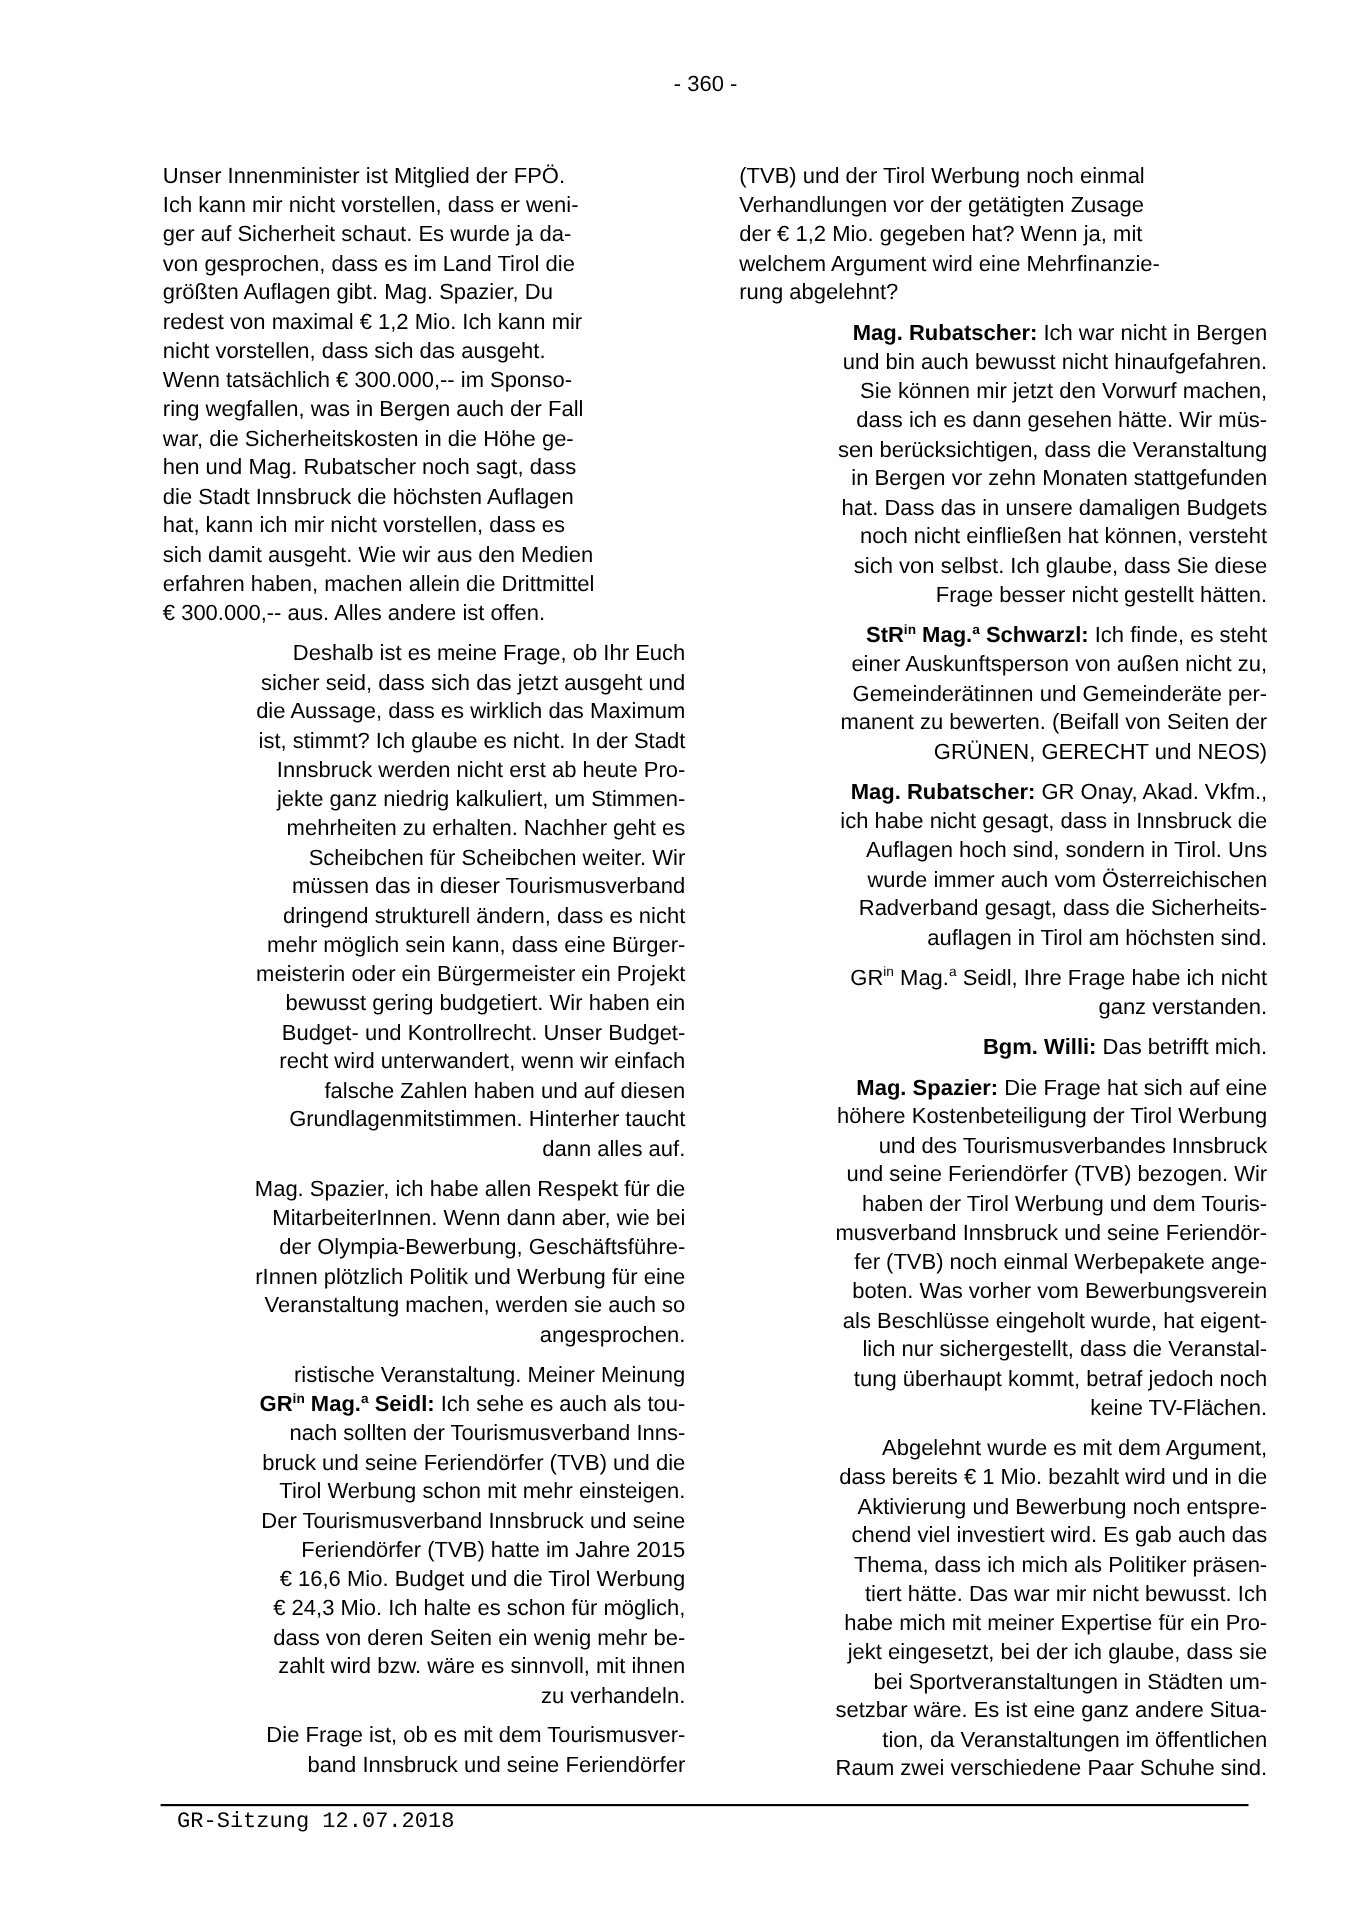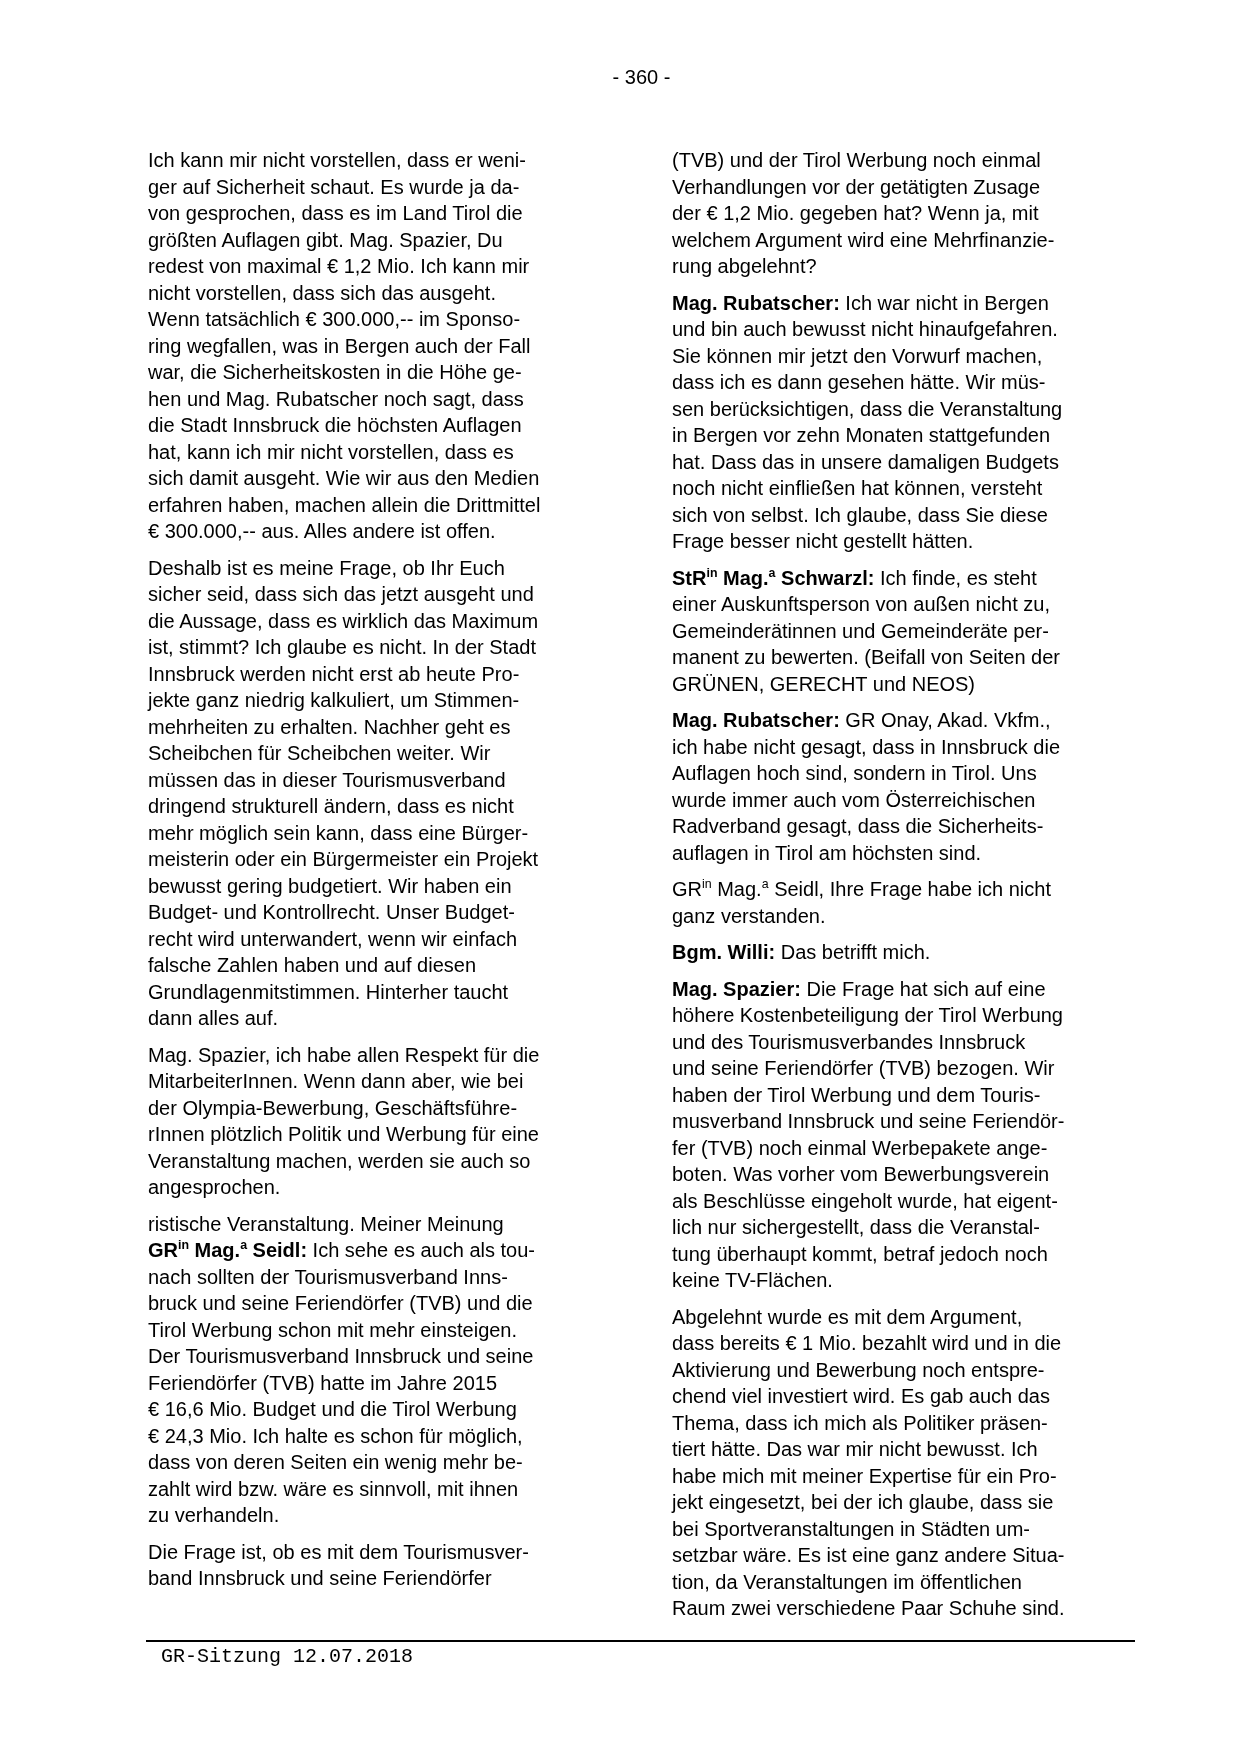--- a/index.html
+++ b/index.html
@@ -18,21 +18,21 @@
     font-size: 20px;
   }
   .col {
     position: absolute;
     top: 147px;
     font-size: 20px;
     line-height: 26.5px;
   }
   .col-left  { left: 148px; width: 475px; }
   .col-right { left: 672px; width: 480px; }
-  .para + .para { margin-top: 10px; }
+  .para + .para { margin-top: 10px; text-align: right; }
   .line { white-space: pre; }
   .line b { font-weight: bold; }
   .line sup { font-size: 62%; vertical-align: super; line-height: 0; }
   .footer-rule {
     position: absolute;
     top: 1640px; left: 146px; width: 989px;
     border-top: 2px solid #000000;
     height: 0;
   }
   .footer-text {
@@ -43,20 +43,21 @@
   }
 </style>
 </head>
 <body>
 
 <div>
   <div class="page-number">- 360 -</div>
 
   <div class="col col-left">
       <div class="para">
+        <div class="line">Unser Innenminister ist Mitglied der FPÖ.</div>
         <div class="line">Ich kann mir nicht vorstellen, dass er weni-</div>
         <div class="line">ger auf Sicherheit schaut. Es wurde ja da-</div>
         <div class="line">von gesprochen, dass es im Land Tirol die</div>
         <div class="line">größten Auflagen gibt. Mag. Spazier, Du</div>
         <div class="line">redest von maximal € 1,2 Mio. Ich kann mir</div>
         <div class="line">nicht vorstellen, dass sich das ausgeht.</div>
         <div class="line">Wenn tatsächlich € 300.000,-- im Sponso-</div>
         <div class="line">ring wegfallen, was in Bergen auch der Fall</div>
         <div class="line">war, die Sicherheitskosten in die Höhe ge-</div>
         <div class="line">hen und Mag. Rubatscher noch sagt, dass</div>

